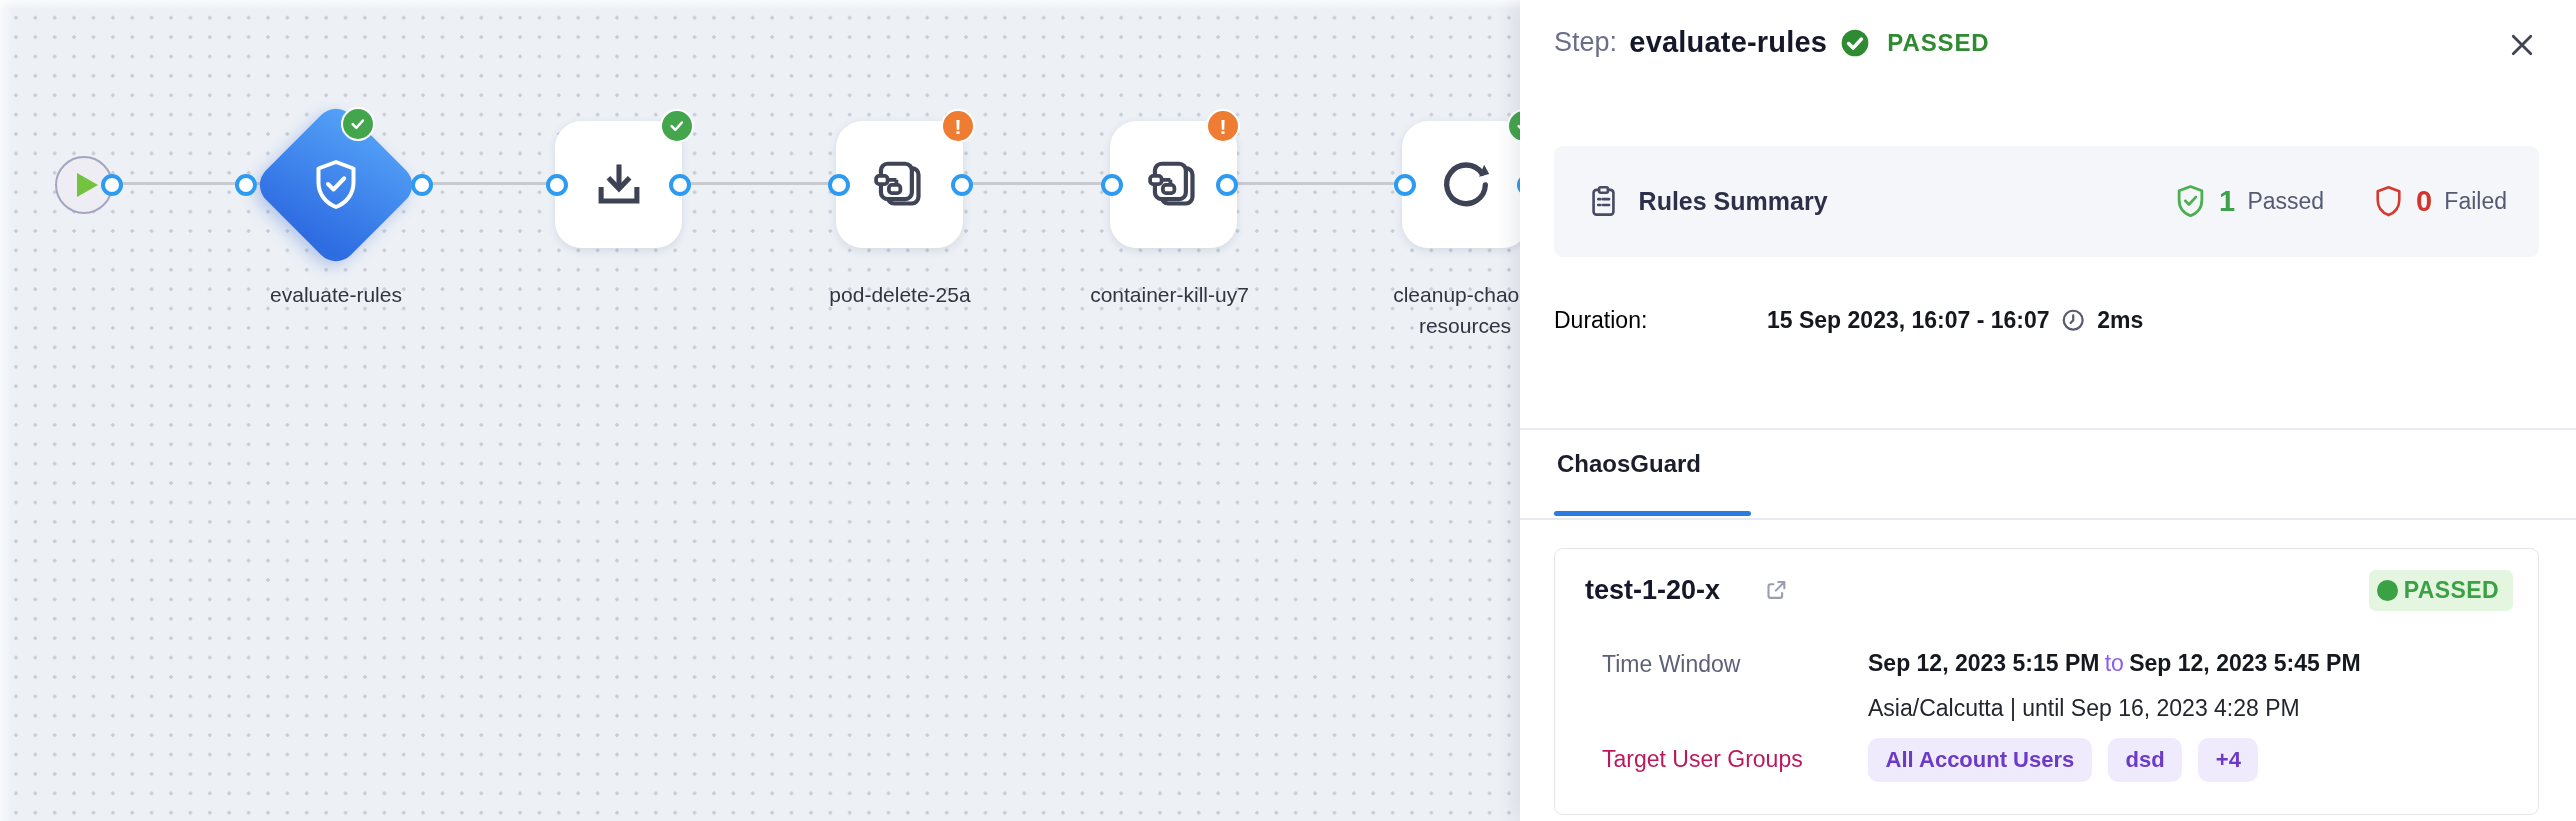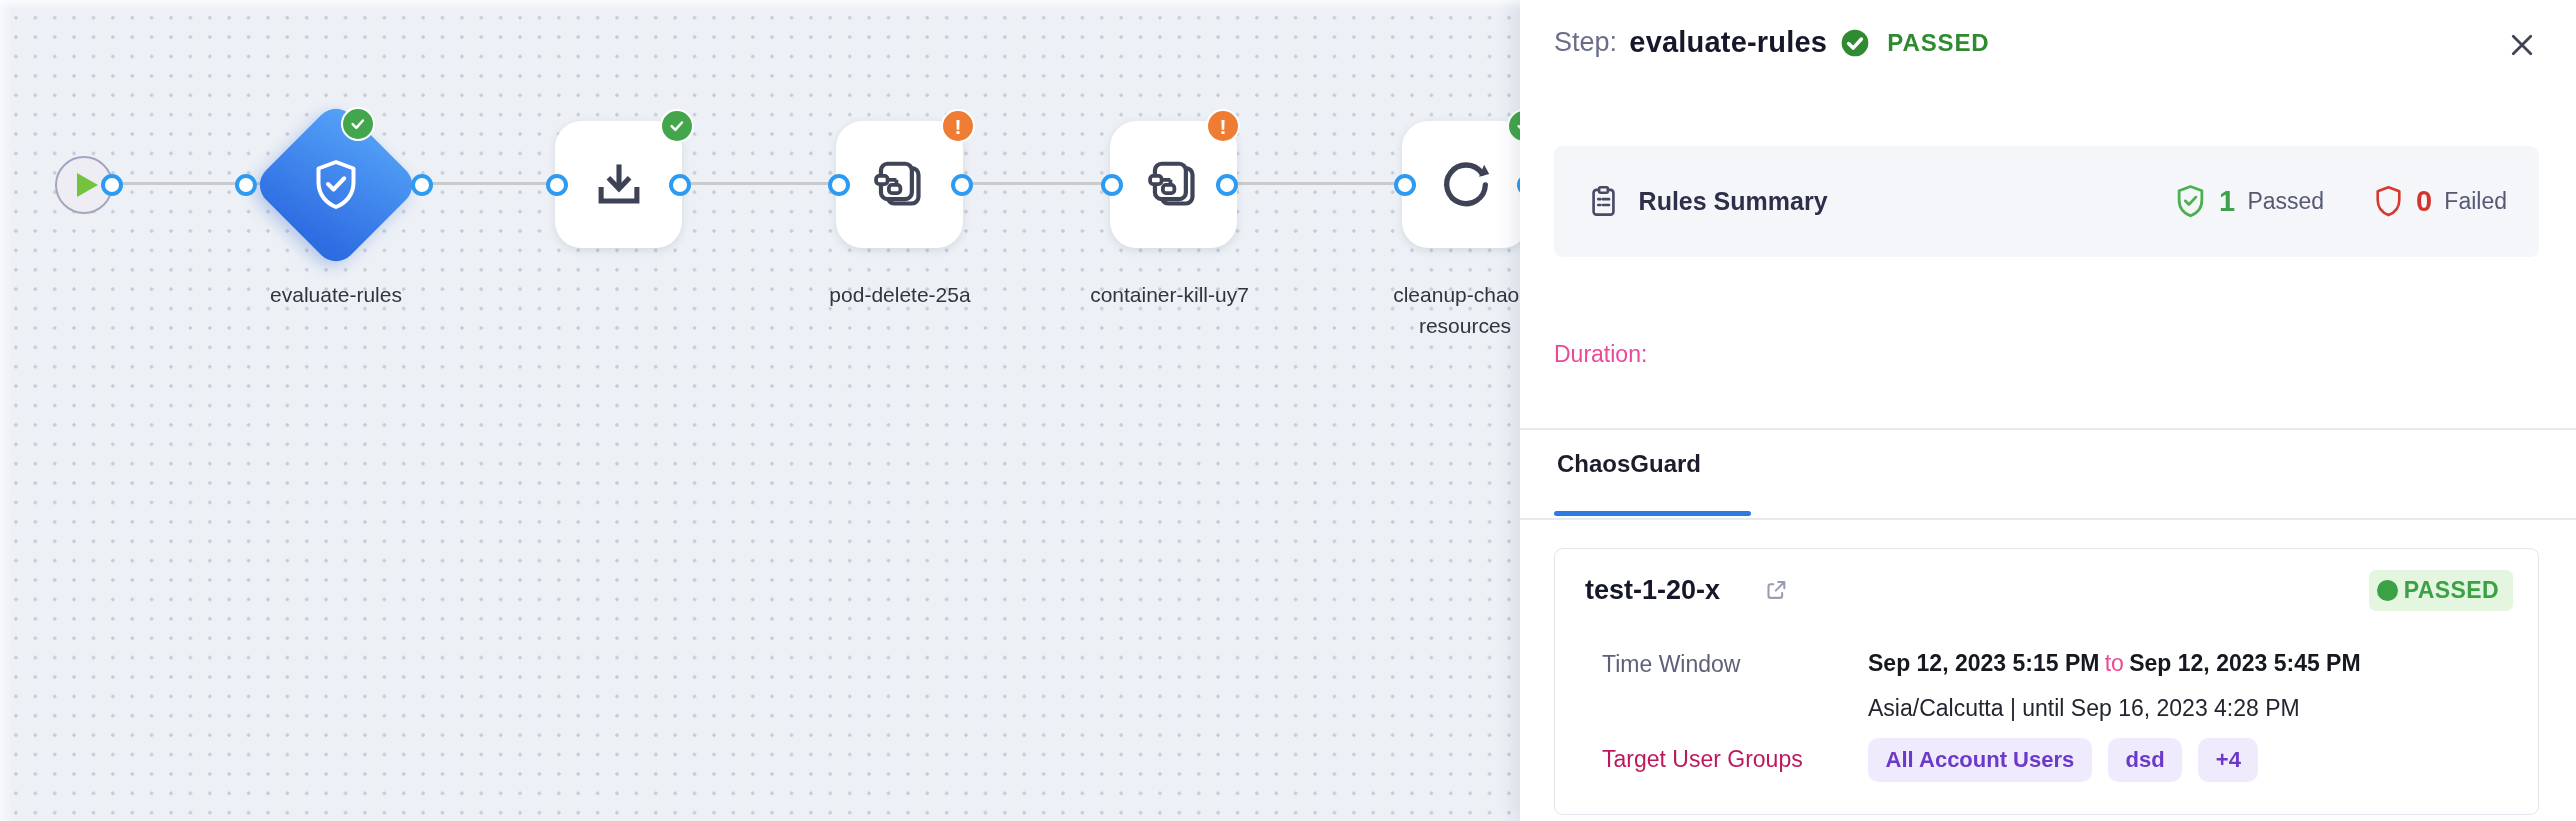--- a/index.html
+++ b/index.html
@@ -57,21 +57,21 @@
   .rules-title{font-size:25px;font-weight:700;color:#2d3048;margin-left:17.6px;}
   .rules-spacer{flex:1;}
   .rules-stat{display:flex;align-items:center;}
   .stat-count{font-size:29px;font-weight:700;margin-left:8.8px;}
   .stat-count.green{color:#3fa14c;}
   .stat-count.red{color:#d2352b;}
   .stat-label{font-size:23px;color:#555972;margin-left:12.3px;}
   .stat-gap{width:46px;}
 
   .kv-row{position:absolute;left:34px;right:37px;display:flex;align-items:center;}
-  .kv-label{width:213px;font-size:23px;color:#ec4899;margin-top:34px;}
+  .kv-label{width:213px;font-size:23px;color:#000000;}
   .kv-value{font-size:23px;font-weight:700;color:#16181f;display:flex;align-items:center;gap:10.6px;}
   .row-duration{top:307px;}
   .row-namespace{top:367px;}
 
   .divider{position:absolute;left:0;right:0;height:1.8px;background:#e8eaf1;}
   .div-1{top:428px;}
   .div-2{top:518px;}
   .tab{position:absolute;left:37px;top:450px;font-size:24px;font-weight:700;color:#1b1d2b;cursor:pointer;}
   .tab-underline{position:absolute;left:34px;top:511px;width:197px;height:5.3px;border-radius:2.6px;
     background:#2c7be0;z-index:11;}
@@ -84,21 +84,21 @@
   .pill-status{display:flex;align-items:center;gap:5.3px;background:#e4f5e0;border-radius:7px;
     padding:7px 14px 7px 8.8px;}
   .pill-status .dot{width:21px;height:21px;border-radius:50%;background:#3ba145;}
   .pill-status .txt{font-size:23px;font-weight:700;color:#3ba145;letter-spacing:0.4px;}
 
   .card-label{position:absolute;left:47px;font-size:23px;color:#5d6178;}
   .card-value{position:absolute;left:313px;font-size:23px;color:#16181f;}
   .tw-label{top:102px;}
   .tw-value{top:101px;}
   .tw-value b{font-weight:700;}
-  .tw-value .joiner{font-weight:400;color:#ec4899;padding:0 5.3px;}
+  .tw-value .joiner{font-weight:400;color:#8b5cf6;padding:0 5.3px;}
   .tz-line{top:146px;font-weight:400;color:#23252f;}
   .tug-label{top:197px;color:#be185d;}
   .tug-pills{top:189px;display:flex;gap:16px;align-items:center;}
   .group-pill{background:#efebfc;color:#6b3ac9;font-size:22px;font-weight:700;
     border-radius:10.6px;padding:8.8px 17.6px;}
   svg{display:block;}
 </style>
 </head>
 <body>
 
@@ -227,20 +227,28 @@
         <svg width="37" height="37" viewBox="0 0 24 24">
           <path d="M12 2.8 L19 5.4 V11 C19 15.8 16 19.2 12 20.8 C8 19.2 5 15.8 5 11 V5.4 Z" fill="none" stroke="#d63a2e" stroke-width="1.7" stroke-linejoin="round"></path>
         </svg>
         <span class="stat-count red">0</span>
         <span class="stat-label">Failed</span>
       </span>
     </div>
 
     <div class="kv-row row-duration">
       <span class="kv-label">Duration:</span>
+      <span class="kv-value">
+        <span>15 Sep 2023, 16:07 - 16:07</span>
+        <svg width="26.4" height="26.4" viewBox="0 0 24 24">
+          <circle cx="12" cy="12" r="8.6" fill="none" stroke="#565a72" stroke-width="2"></circle>
+          <path d="M12 7.6 V12 L9.6 14.6" fill="none" stroke="#565a72" stroke-width="2" stroke-linecap="round"></path>
+        </svg>
+        <span>2ms</span>
+      </span>
     </div>
 
 
     <div class="divider div-1"></div>
     <div class="tab">ChaosGuard</div>
     <div class="divider div-2"></div>
     <div class="tab-underline"></div>
 
     <div class="guard-card">
       <div class="card-title-row">

